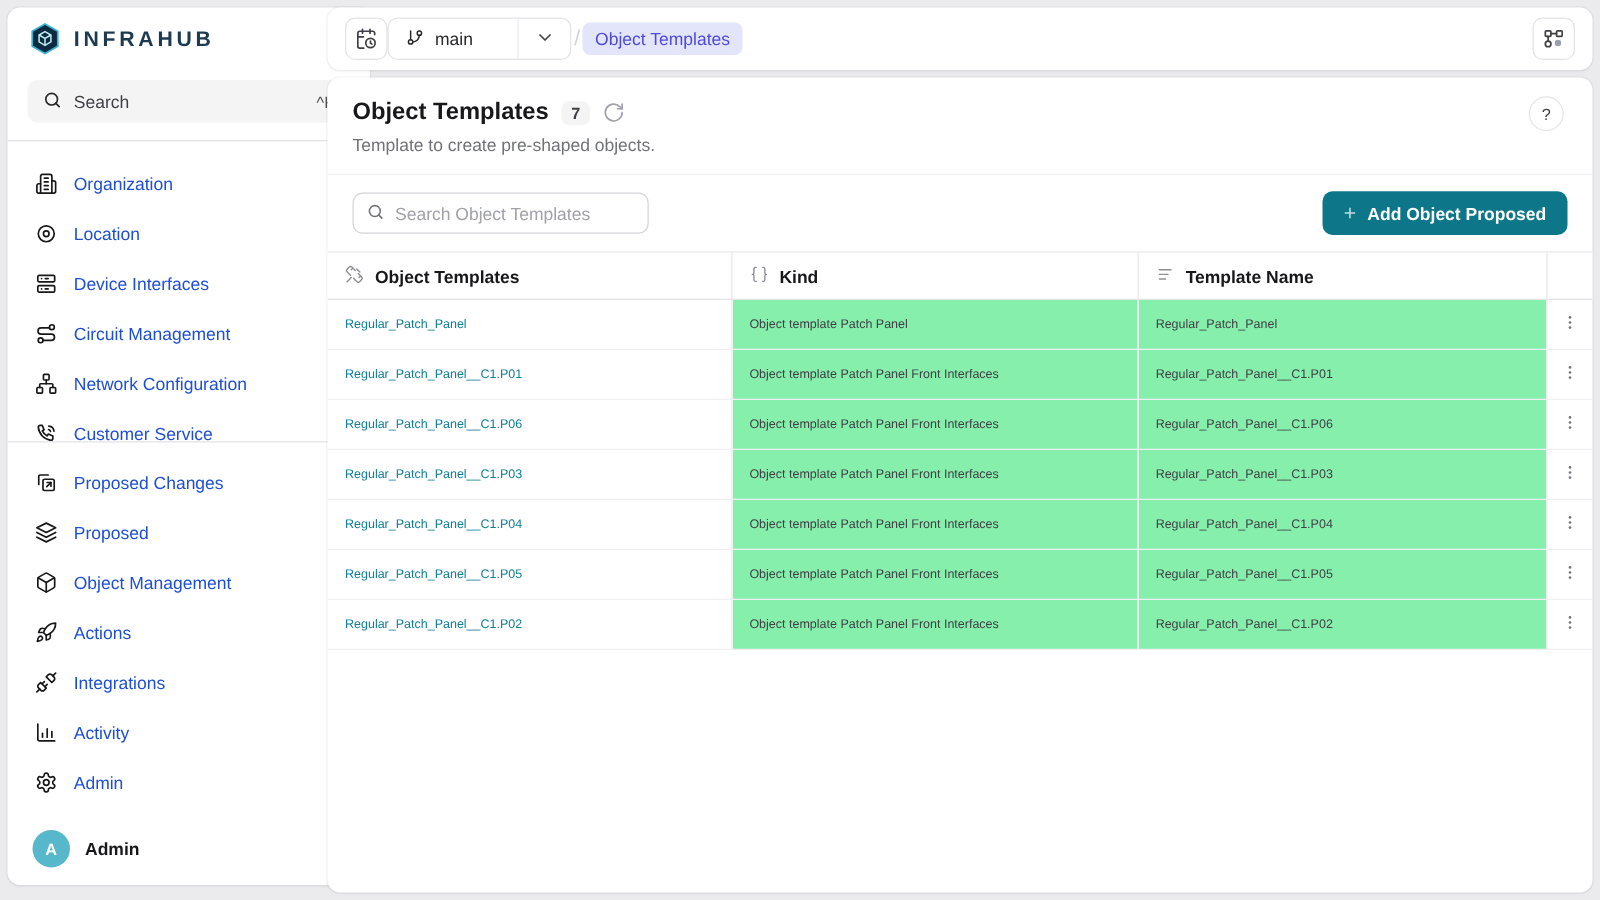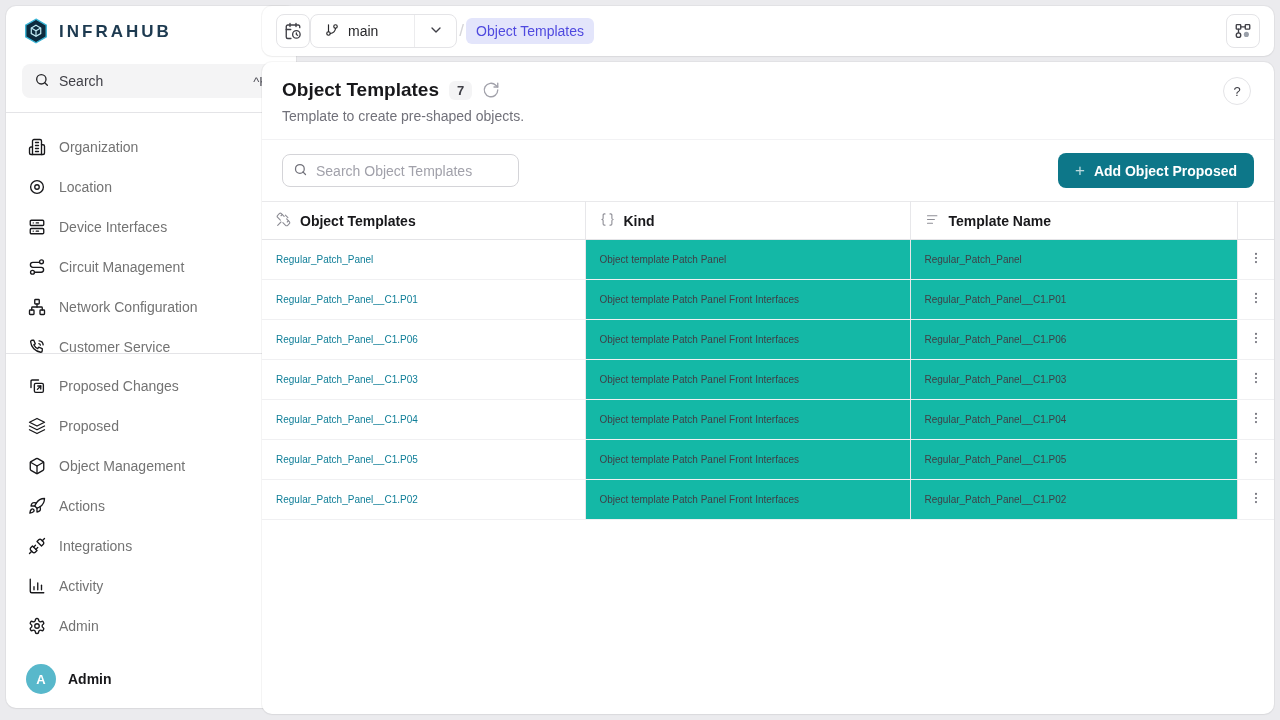--- a/index.html
+++ b/index.html
@@ -15,21 +15,21 @@
   .sidebar { position:absolute; left:6px; top:6px; width:290px; height:702px; display:flex; flex-direction:column; overflow:hidden; }
   .logo-row { height:52px; display:flex; align-items:center; padding:0 14px 0 16px; gap:9px; flex:none; }
   .brand-text { font-size:17px; font-weight:800; letter-spacing:3px; color:#1d3a50; flex:1; }
   .collapse-btn { width:26px; height:26px; border:none; background:none; color:#52525b; display:flex; align-items:center; justify-content:center; cursor:pointer; }
   .search-box { margin:6px 16px 14px; height:34px; background:#f4f4f5; border-radius:8px; display:flex; align-items:center; padding:0 12px; gap:9px; flex:none; cursor:pointer; }
   .search-box .ph { color:#3f3f46; font-size:14px; flex:1; }
   .search-box .kbd { color:#52525b; font-size:13px; }
   .sb-divider { border-top:1px solid #e4e4e7; flex:none; }
   .menu-scroll { height:240px; overflow:hidden; padding-top:14px; flex:none; }
   .menu-list2 { padding-top:12px; flex:none; }
-  .menu-item { height:40px; display:flex; align-items:center; gap:13px; padding:0 14px 0 22px; font-size:14px; font-weight:500; color:#737373; cursor:pointer; white-space:nowrap; }
+  .menu-item { height:40px; display:flex; align-items:center; gap:13px; padding:0 14px 0 22px; font-size:14px; font-weight:500; color:#1d4ed8; cursor:pointer; white-space:nowrap; }
   .menu-item .ic { color:#18181b; }
   .sb-footer { margin-top:auto; height:58px; display:flex; align-items:center; padding:0 14px 0 20px; gap:12px; flex:none; }
   .avatar { width:30px; height:30px; border-radius:50%; background:#58b8cb; color:#fff; font-size:13px; font-weight:600; display:flex; align-items:center; justify-content:center; flex:none; }
   .user-name { font-weight:700; color:#18181b; flex:1; }
   .kebab-btn { border:none; background:none; color:#3f3f46; cursor:pointer; display:flex; align-items:center; justify-content:center; width:24px; height:24px; }
 
   .ic { width:18px; height:18px; flex:none; display:block; }
   .ic14 { width:14px; height:14px; }
   .ic15 { width:15px; height:15px; }
   .ic16 { width:16px; height:16px; }
@@ -61,21 +61,21 @@
   .obj-search input::placeholder { color:#a1a1aa; }
   .add-btn { height:35px; border:none; border-radius:8px; background:#0d7789; color:#fff; font-size:14px; font-weight:600; font-family:inherit; padding:0 17px; display:flex; align-items:center; gap:9px; cursor:pointer; }
   .add-btn .plus { font-size:17px; font-weight:400; color:rgba(255,255,255,.72); line-height:1; }
 
   table { width:100%; border-collapse:collapse; border-top:1px solid #e9e9eb; table-layout:fixed; }
   th { height:38px; text-align:left; padding:0 14px; font-size:14px; font-weight:600; color:#18181b; border-bottom:1px solid #e4e4e7; background:#fff; white-space:nowrap; }
   th .th-inner { display:flex; align-items:center; gap:9px; }
   th .ic15 { color:#8e8e96; }
   td { height:40px; padding:0 14px; font-size:10px; color:#3f3f46; border-bottom:1px solid #f0f0f2; white-space:nowrap; overflow:hidden; }
   .col-sep { border-right:1px solid #e7e7ea; }
-  td.mid { background:#14b8a6;margin-left:48px; }
+  td.mid { background:#86efac;margin-left:48px; }
   td.link-cell a { color:#0f7e98; text-decoration:none; cursor:pointer; }
   td.actions, th.actions { text-align:center; padding:0; }
   .row-kebab { border:none; background:none; color:#71717a; cursor:pointer; padding:4px; display:inline-flex; }
 </style>
 </head>
 <body>
 
 <nav class="sidebar card">
   <div class="logo-row">
     <span>

